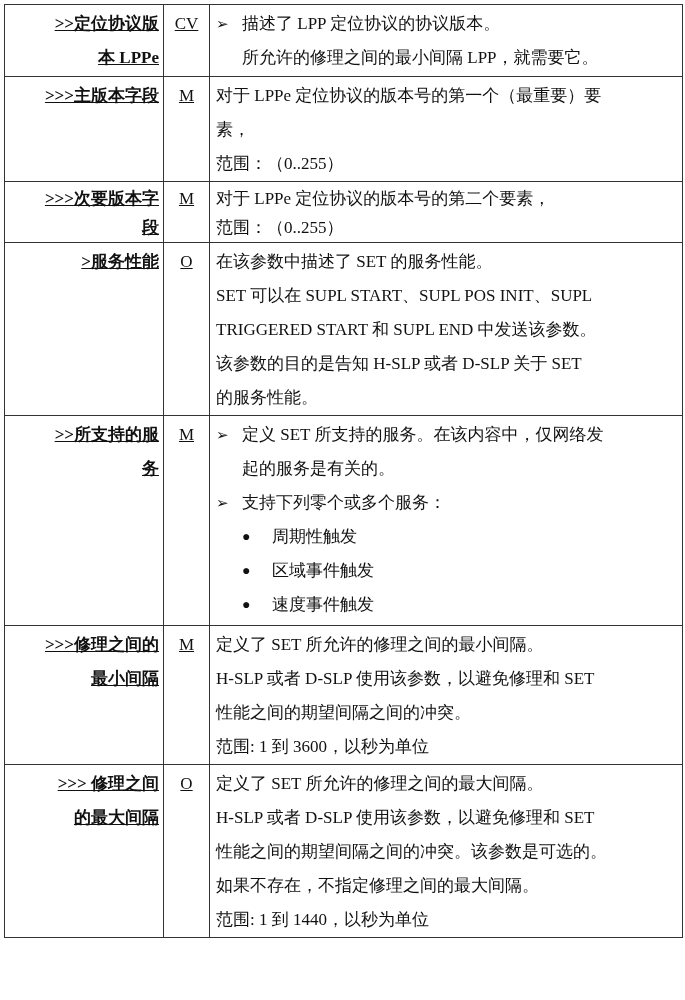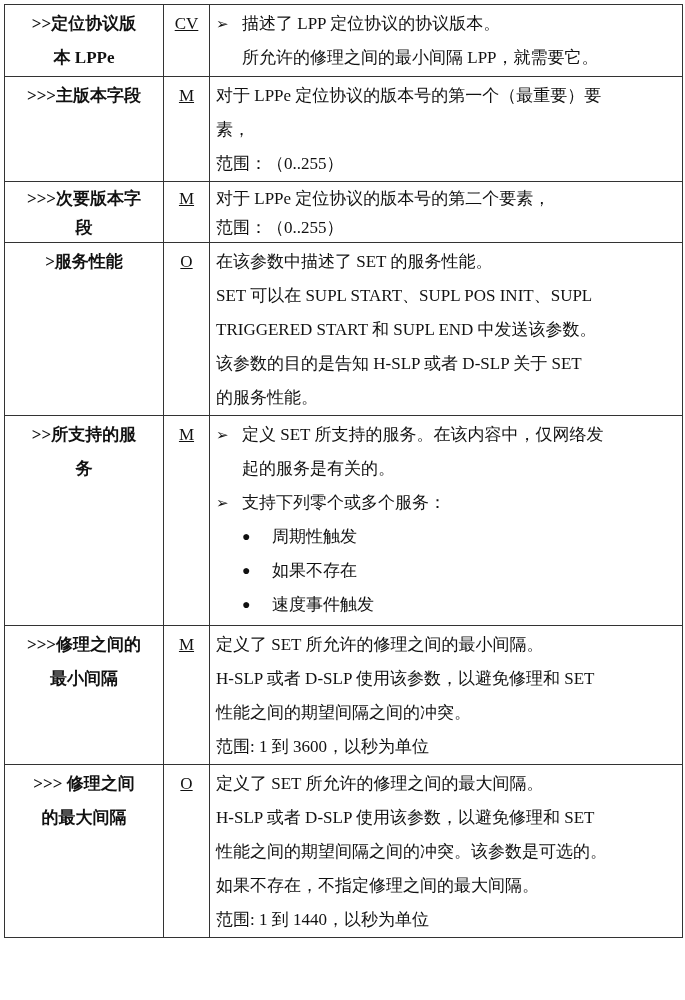--- a/index.html
+++ b/index.html
@@ -3,21 +3,21 @@
 <meta charset="utf-8">
 <style>
   html, body { margin: 0; padding: 0; background: #ffffff; }
   body { width: 685px; height: 1000px; overflow: hidden; position: relative;
          font-family: "Liberation Serif", "DejaVu Serif", serif; color: #111; }
   table.spec { position: absolute; left: 4px; top: 4px; width: 678px;
                border-collapse: collapse; table-layout: fixed; }
   table.spec td { border: 1.6px solid #333; vertical-align: top; padding: 0;
                   font-size: 17px; line-height: 34px; }
   col.c1 { width: 159px; } col.c2 { width: 46px; } col.c3 { width: 473px; }
-  td.name { text-align: center; padding: 2px 4px 0 4px !important; font-weight: bold; }
+  td.name { text-align: right; padding: 2px 4px 0 4px !important; font-weight: bold; text-decoration: underline; }
   td.flag { text-align: center; padding-top: 2px !important; text-decoration: underline; }
   td.desc { padding: 2px 4px 0 6px !important; text-align: justify; }
   .line { display: block; white-space: nowrap; }
   .arrow-item { display: flex; }
   .arrow-icon { width: 26px; flex: 0 0 26px; font-size: 15px; }
   .arrow-text { flex: 1; }
   .bullet-item { display: flex; padding-left: 26px; }
   .bullet-icon { width: 30px; flex: 0 0 30px; font-size: 14px; }
 </style>
 </head>
@@ -105,21 +105,21 @@
           <span class="arrow-text">
             <span class="line">支持下列零个或多个服务：</span>
           </span>
         </div>
         <div class="bullet-item">
           <span class="bullet-icon">●</span>
           <span>周期性触发</span>
         </div>
         <div class="bullet-item">
           <span class="bullet-icon">●</span>
-          <span>如果不存在</span>
+          <span>区域事件触发</span>
         </div>
         <div class="bullet-item">
           <span class="bullet-icon">●</span>
           <span>速度事件触发</span>
         </div>
       </td>
     </tr>
 
 
     <tr style="height:134px">

